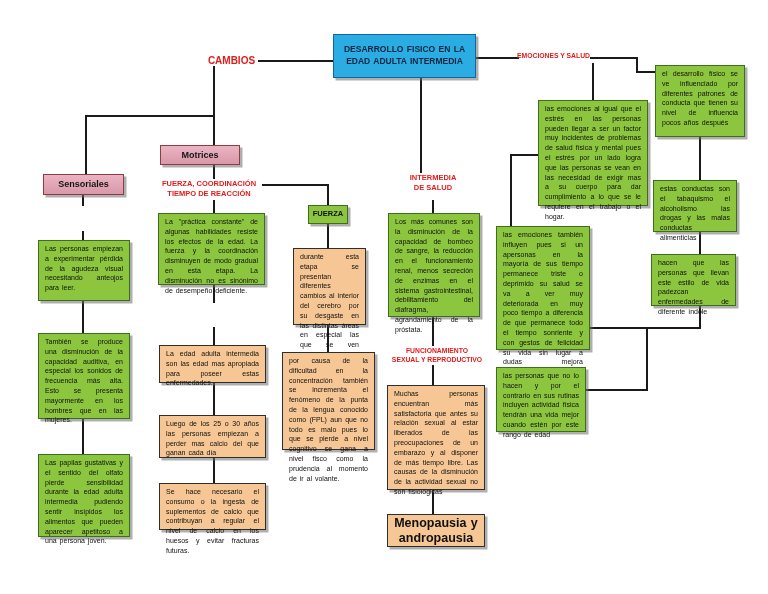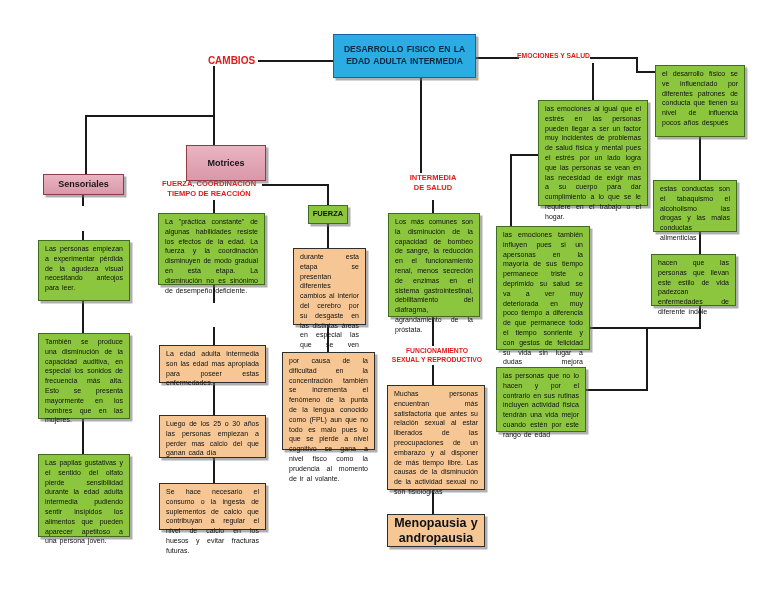--- a/index.html
+++ b/index.html
@@ -106,21 +106,21 @@
   </div>
   <div class="rlabel" style="left:390px;top:173px;width:86px">
     <div>INTERMEDIA</div>
     <div>DE SALUD</div>
   </div>
   <div class="rlabel small" style="left:383px;top:346px;width:108px">
     <div>FUNCIONAMIENTO</div>
     <div>SEXUAL Y REPRODUCTIVO</div>
   </div>
 
-  <div class="node pink" style="left:186px;top:145px;width:80px;height:36px">
+  <div class="node pink" style="left:160px;top:145px;width:80px;height:20px">
     <span>Motrices</span>
   </div>
   <div class="node pink" style="left:43px;top:174px;width:81px;height:21px">
     <span>Sensoriales</span>
   </div>
 
   <div class="node green" style="left:38px;top:240px;width:92px;height:61px">
     <span>Las personas empiezan a experimentar pérdida de la agudeza visual necesitando anteojos para leer.</span>
   </div>
   <div class="node green" style="left:38px;top:333px;width:92px;height:86px">

